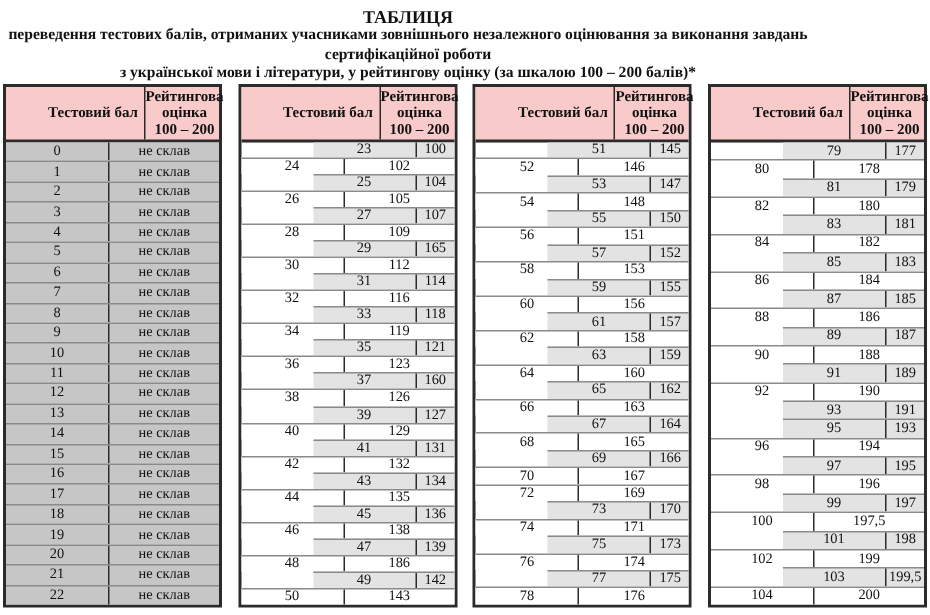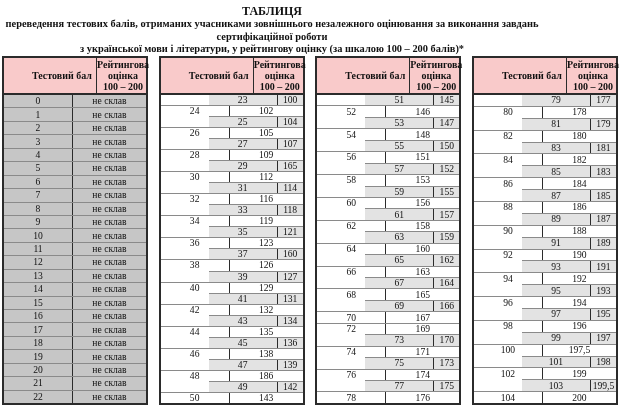--- a/index.html
+++ b/index.html
@@ -525,24 +525,20 @@
             <div class="cell c2">189</div>
           </div>
           <div class="row ">
             <div class="cell c1">92</div>
             <div class="cell c2">190</div>
           </div>
           <div class="row shade-light">
             <div class="cell c1">93</div>
             <div class="cell c2">191</div>
           </div>
-          <div class="row ">
-            <div class="cell c1">94</div>
-            <div class="cell c2">192</div>
-          </div>
           <div class="row shade-light">
             <div class="cell c1">95</div>
             <div class="cell c2">193</div>
           </div>
           <div class="row ">
             <div class="cell c1">96</div>
             <div class="cell c2">194</div>
           </div>
           <div class="row shade-light">
             <div class="cell c1">97</div>

